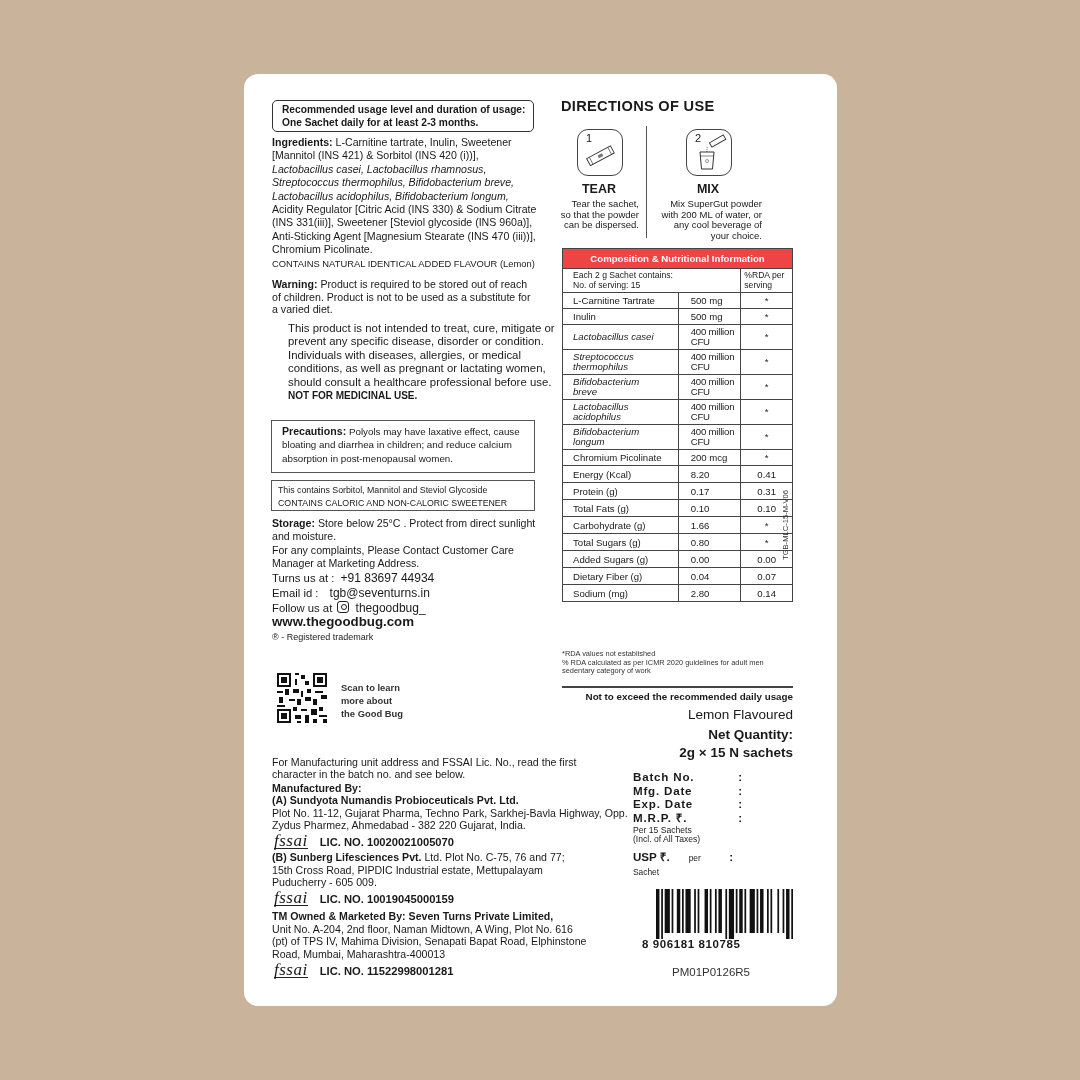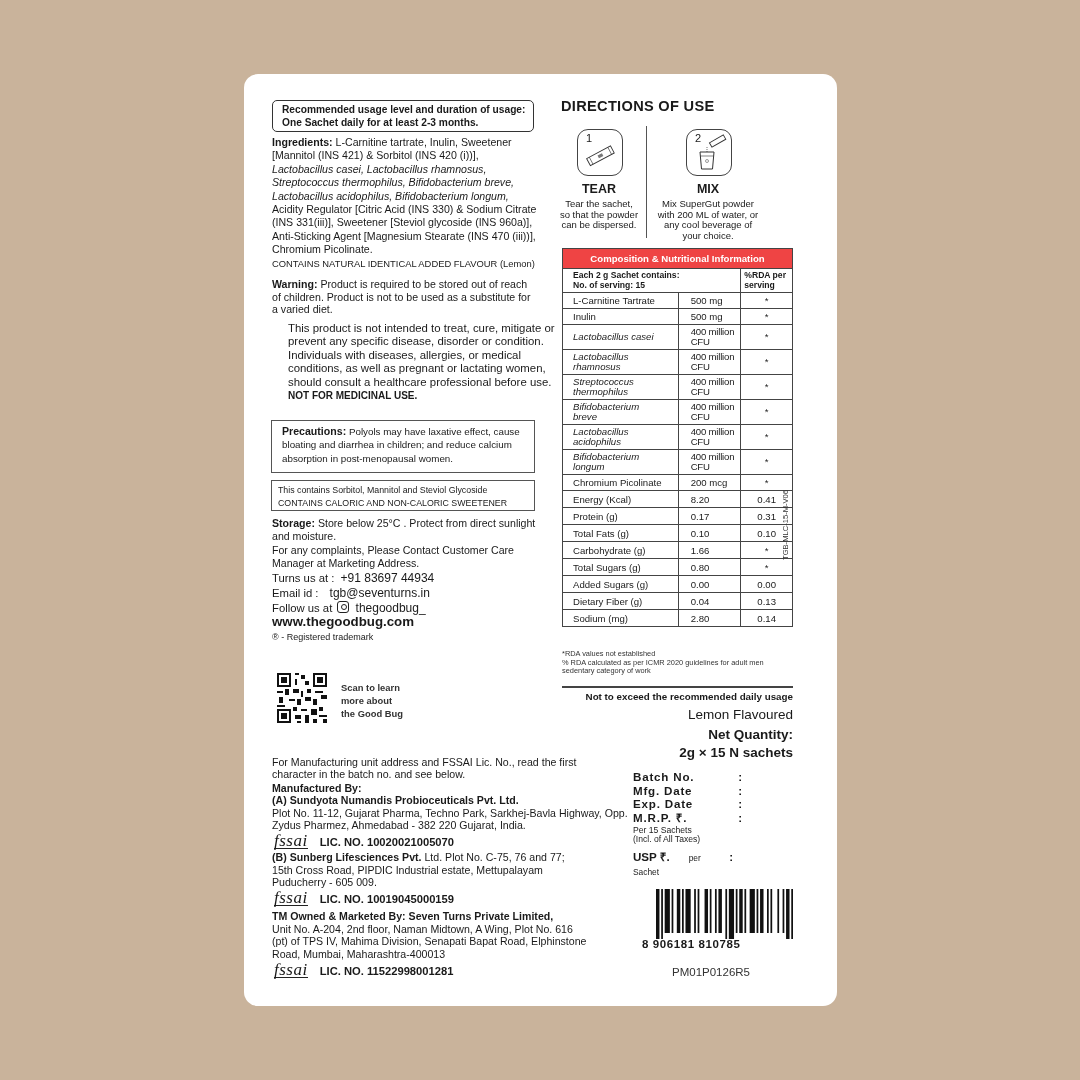--- a/index.html
+++ b/index.html
@@ -64,31 +64,31 @@
   }
 
   
   .dir-title { left:317px; top:24px; font-size:14.6px; font-weight:bold; letter-spacing:0.3px; }
   .step-icon {
     position:absolute; width:44px; height:45px; border:1.2px solid #444; border-radius:11px;
   }
   .step-num { position:absolute; left:8px; top:2px; font-size:11px; }
   .step-divider { left:402px; top:52px; width:1px; height:112px; background:#555; }
   .step-title { position:absolute; font-size:12.5px; font-weight:bold; text-align:center; }
-  .step-desc { position:absolute; font-size:9.5px; line-height:10.6px; text-align:center; }
+  .step-desc { position:absolute; font-size:9.5px; line-height:10.6px; text-align:right; }
 
   .nut-table {
     left:318px; top:174px; width:231px; border-collapse:collapse; font-size:9.6px;
   }
   .nut-table td, .nut-table th { border:1px solid #444; padding:0 0 0 10px; vertical-align:middle; }
   .nut-table .head-row th {
     background:#ef4444; color:#fff; font-size:9.6px; font-weight:bold; height:19px;
     text-align:center; padding:0;
   }
-  .nut-table .sub th { font-weight:bold; text-align:left; font-size:8.6px; line-height:9.6px; padding:2px 0 2px 10px; }
+  .nut-table .sub th { font-weight:normal; text-align:left; font-size:8.6px; line-height:9.6px; padding:2px 0 2px 10px; }
   .nut-table .sub th.rda { padding-left:3px; }
   .nut-table td.val { padding-left:12px; }
   .nut-table td.rda { text-align:center; padding:0; }
   .nut-table tr.r1 td { height:15px; line-height:10px;margin-left:46px; }
   .nut-table tr.r2 td { height:24px; line-height:10.4px; }
   .nut-table tr.r3 td { height:16px; }
   .vert-code {
     left:537px; top:486px; font-size:7.6px; transform-origin:left top; transform:rotate(-90deg);
     white-space:nowrap; color:#333;
   }
@@ -296,25 +296,20 @@
           <td>Inulin</td>
           <td class="val">500 mg</td>
           <td class="rda">*</td>
         </tr>
         <tr class="r2">
           <td style="font-style: italic; padding-right: 18px;">Lactobacillus casei</td>
           <td class="val" style="padding-right: 4px; letter-spacing: -0.2px;">400 million CFU</td>
           <td class="rda">*</td>
         </tr>
         <tr class="r2">
-          <td style="font-style: italic; padding-right: 18px;">Lactobacillus rhamnosus</td>
-          <td class="val" style="padding-right: 4px; letter-spacing: -0.2px;">400 million CFU</td>
-          <td class="rda">*</td>
-        </tr>
-        <tr class="r2">
           <td style="font-style: italic; padding-right: 18px;">Streptococcus thermophilus</td>
           <td class="val" style="padding-right: 4px; letter-spacing: -0.2px;">400 million CFU</td>
           <td class="rda">*</td>
         </tr>
         <tr class="r2">
           <td style="font-style: italic; padding-right: 18px;">Bifidobacterium breve</td>
           <td class="val" style="padding-right: 4px; letter-spacing: -0.2px;">400 million CFU</td>
           <td class="rda">*</td>
         </tr>
         <tr class="r2">
@@ -358,21 +353,21 @@
           <td class="rda">*</td>
         </tr>
         <tr class="r3">
           <td>Added Sugars (g)</td>
           <td class="val">0.00</td>
           <td class="rda">0.00</td>
         </tr>
         <tr class="r3">
           <td>Dietary Fiber (g)</td>
           <td class="val">0.04</td>
-          <td class="rda">0.13</td>
+          <td class="rda">0.07</td>
         </tr>
         <tr class="r3">
           <td>Sodium (mg)</td>
           <td class="val">2.80</td>
           <td class="rda">0.14</td>
         </tr>
       </tbody>
   </table>
 
   <div class="abs vert-code">TGB-MLC-15-M-V06</div>

